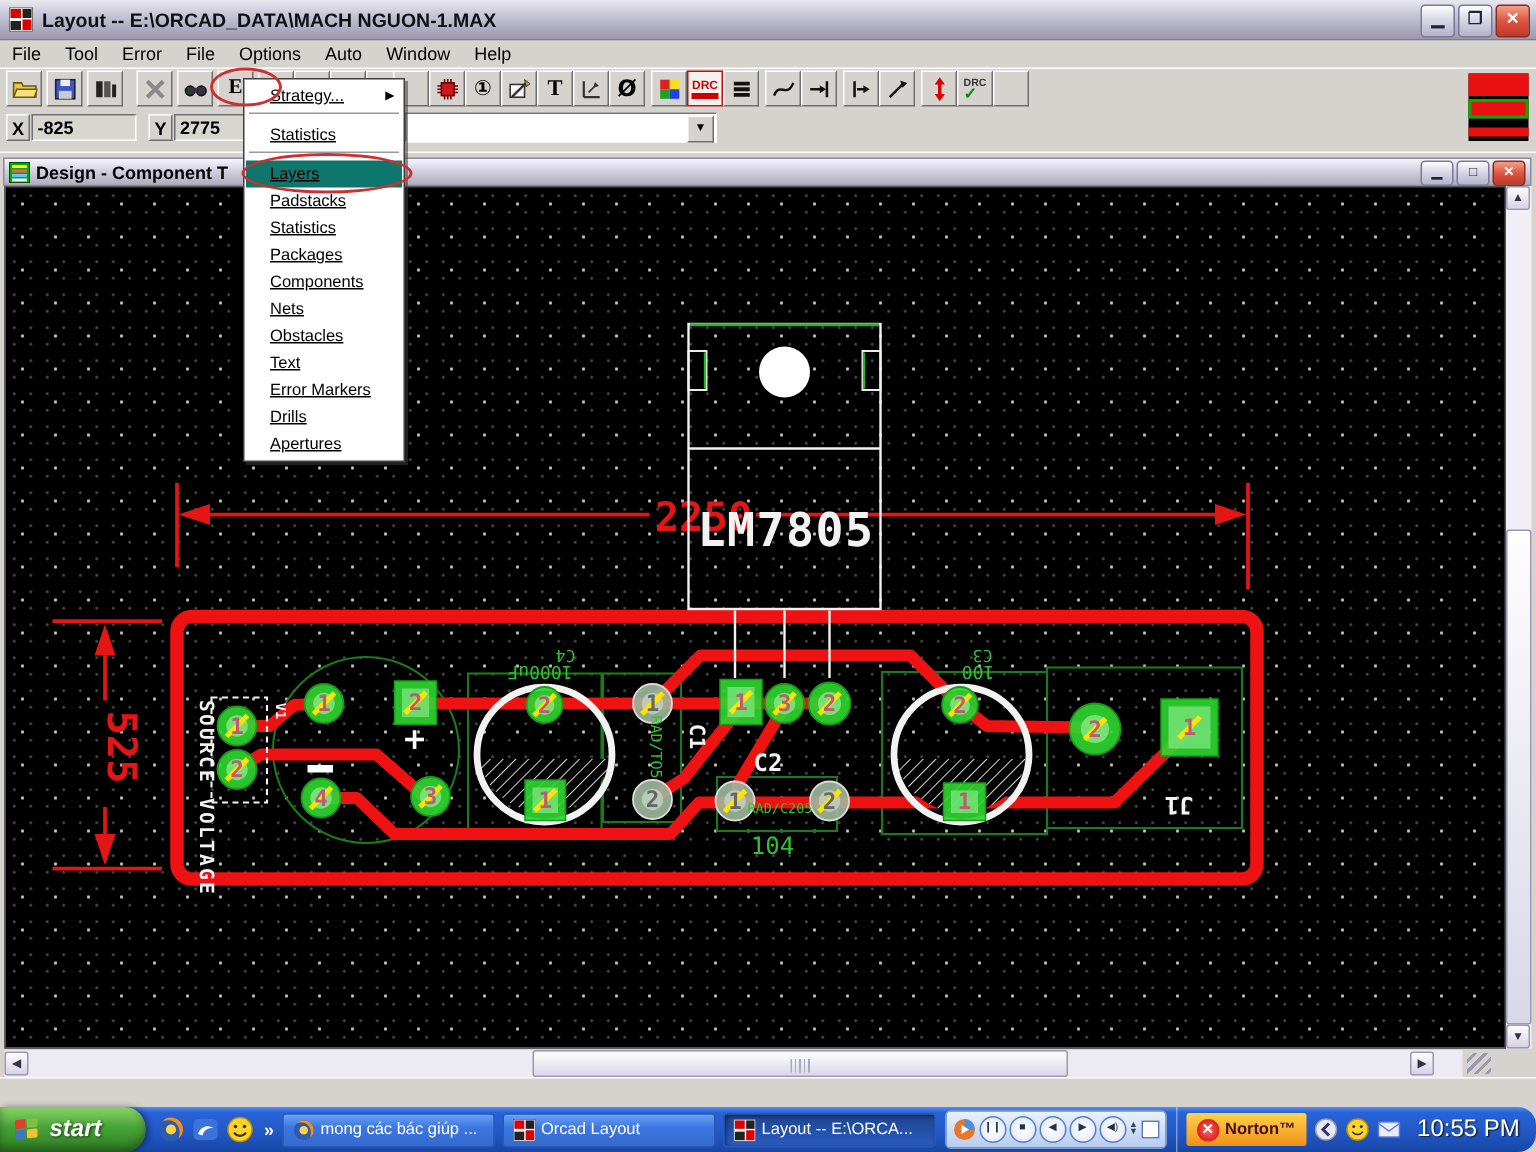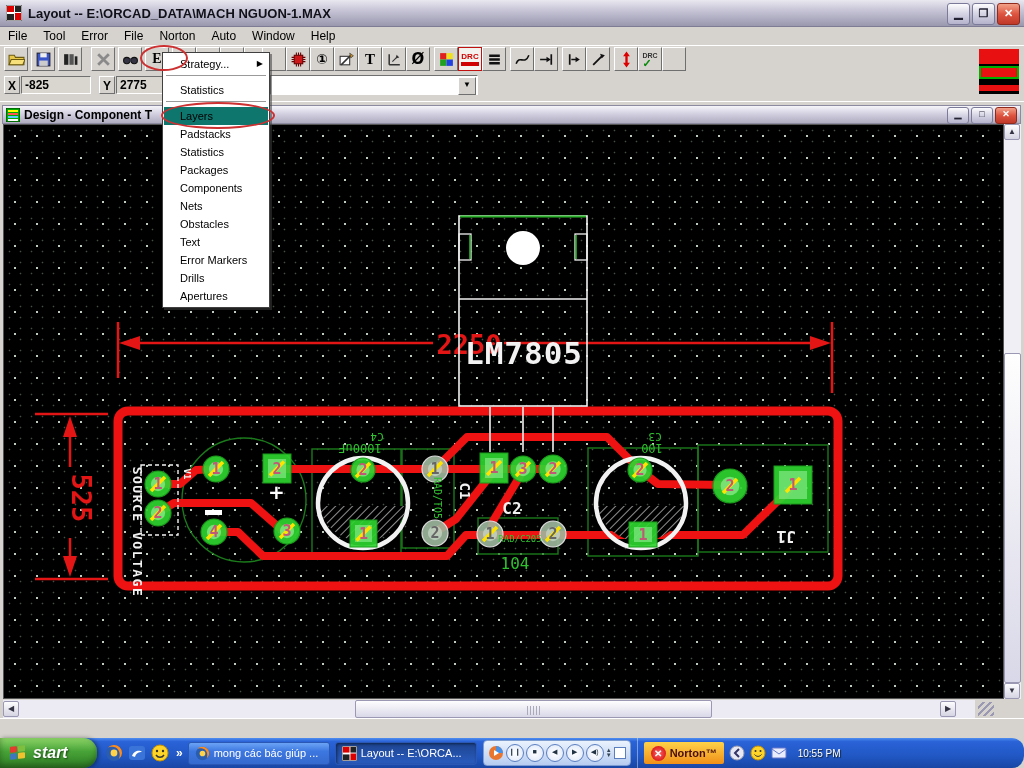--- a/index.html
+++ b/index.html
@@ -72,21 +72,21 @@
     border-radius:2px;box-sizing:border-box;}
   .grip{position:absolute;left:50%;top:4px;transform:translateX(-50%);width:14px;height:8px;
     background:repeating-linear-gradient(90deg,#aab 0 1px,transparent 1px 3px);}
   #resizegrip{position:absolute;left:978px;top:600px;width:16px;height:14px;
     background:repeating-linear-gradient(135deg,transparent 0 3px,#9a98b2 3px 5px);}
   #statusbar{position:absolute;left:0;top:718px;width:1024px;height:20px;background:#d6d3ce;
     border-top:1px solid #fff;}
   
   #popup{position:absolute;left:162px;top:52px;width:108px;background:#fff;z-index:50;
     border:1px solid #404040;box-shadow:2px 2px 0 rgba(60,60,60,.55);padding:2px 1px;box-sizing:border-box;}
-  .pmi{position:relative;height:18px;line-height:18px;padding-left:16px;font-size:11px;color:#000;}
+  .pmi{position:relative;height:18px;line-height:18px;padding-left:16px;font-size:11px;color:#000;text-decoration:underline;}
   .pmi.hl{background:#0f766e;}
   .pmi .arrow{position:absolute;right:5px;top:0;font-size:8px;}
   .psep{height:2px;margin:2px 2px;border-top:1px solid #9a9a9a;border-bottom:1px solid #fff;}
   .redellipse{position:absolute;border:2px solid #cc3030;border-radius:50%;z-index:60;pointer-events:none;}
   
   #taskbar{position:absolute;left:0;top:738px;width:1024px;height:30px;
     background:linear-gradient(#4f8df0,#2a63d8 12%,#2157c4 60%,#1846a4);display:flex;align-items:center;border-radius:12px;}
   #startbtn{height:30px;width:97px;border-radius:0 14px 14px 0;display:flex;align-items:center;
     background:linear-gradient(#8cd468,#47a337 45%,#2f7d24);box-shadow:inset 0 -3px 6px rgba(0,0,0,.3),2px 0 4px rgba(0,0,0,.4);}
   #startbtn .slabel{color:#fff;font:italic bold 16px "Liberation Sans",sans-serif;
@@ -106,21 +106,21 @@
     border:1px solid #5a7ec0;color:#234;font-size:7px;line-height:14px;text-align:center;}
   .spin{display:flex;flex-direction:column;font-size:6px;color:#345;line-height:5px;}
   #tray{margin-left:6px;display:flex;align-items:center;height:30px;gap:5px;
     border-left:1px solid rgba(255,255,255,.4);padding-left:6px;flex:1;}
   #norton{height:22px;display:flex;align-items:center;gap:4px;padding:0 7px;border-radius:2px;
     background:linear-gradient(#ffd24a,#f09018);}
   #norton .nx{width:15px;height:15px;border-radius:50%;background:radial-gradient(#f66,#c00);
     color:#fff;font-size:10px;font-weight:bold;text-align:center;line-height:15px;}
   #norton .ntext{font:bold 11px "Liberation Sans",sans-serif;color:#4a0e0e;}
   .trayicn{width:16px;height:16px;}
-  #clock{color:#fff;font-size:10px;margin-left:6px;text-shadow:1px 1px 1px #123;}
+  #clock{color:#fff;font-size:16px;margin-left:6px;text-shadow:1px 1px 1px #123;}
 </style>
 </head>
 <body>
 
 <div id="screen">
 
   <div id="titlebar">
     <svg class="appicon" viewBox="0 0 16 16">
       <rect width="16" height="16" fill="#fff" stroke="#444"></rect>
       <rect x="1" y="1" width="7" height="6" fill="#d00"></rect>
@@ -134,21 +134,21 @@
       <div class="wbtn">❐</div>
       <div class="wbtn close">✕</div>
     </div>
   </div>
 
   <div id="menubar">
       <div class="mitem">File</div>
       <div class="mitem">Tool</div>
       <div class="mitem">Error</div>
       <div class="mitem">File</div>
-      <div class="mitem">Norton</div>
+      <div class="mitem">Options</div>
       <div class="mitem">Auto</div>
       <div class="mitem">Window</div>
       <div class="mitem">Help</div>
     </div>
 
   <div id="toolbar1">
       <div class="tbtn" style="left: 4px;">
         <svg width="17" height="17" viewBox="0 0 16 16">
           <path d="M1 4h5l1 2h8v7H1z" fill="#e8c84a" stroke="#6b5a10"></path>
           <path d="M1 13l2-5h13l-2 5z" fill="#f7e07a" stroke="#6b5a10"></path>
@@ -541,20 +541,30 @@
     </div>
     <div id="tasks" style="display:flex;align-items:center;">
         <div class="task" style="width: 142px;">
           <svg class="ticn" viewBox="0 0 18 18">
             <circle cx="9" cy="9" r="8" fill="#2a5db0"></circle>
             <path d="M9 1a8 8 0 018 8 8 8 0 01-3 6C16 10 14 4 9 3 6 2.5 4 3 3 4 4.5 1.8 6.6 1 9 1z" fill="#ff8c1a"></path>
             <circle cx="9" cy="9" r="3.4" fill="#ffd24a"></circle>
           </svg>
           <span class="tlabel">mong các bác giúp ...</span>
         </div>
+        <div class="task" style="width: 142px;">
+          <svg class="ticn" viewBox="0 0 16 16">
+            <rect width="16" height="16" fill="#fff" stroke="#444"></rect>
+            <rect x="1" y="1" width="7" height="6" fill="#d00"></rect>
+            <rect x="9" y="8" width="6" height="7" fill="#d00"></rect>
+            <rect x="9" y="1" width="6" height="6" fill="#222"></rect>
+            <rect x="1" y="9" width="7" height="6" fill="#222"></rect>
+          </svg>
+          <span class="tlabel">Orcad Layout</span>
+        </div>
         <div class="task active" style="width: 142px;">
           <svg class="ticn" viewBox="0 0 16 16">
             <rect width="16" height="16" fill="#fff" stroke="#444"></rect>
             <rect x="1" y="1" width="7" height="6" fill="#d00"></rect>
             <rect x="9" y="8" width="6" height="7" fill="#d00"></rect>
             <rect x="9" y="1" width="6" height="6" fill="#222"></rect>
             <rect x="1" y="9" width="7" height="6" fill="#222"></rect>
           </svg>
           <span class="tlabel">Layout -- E:\ORCA...</span>
         </div>

